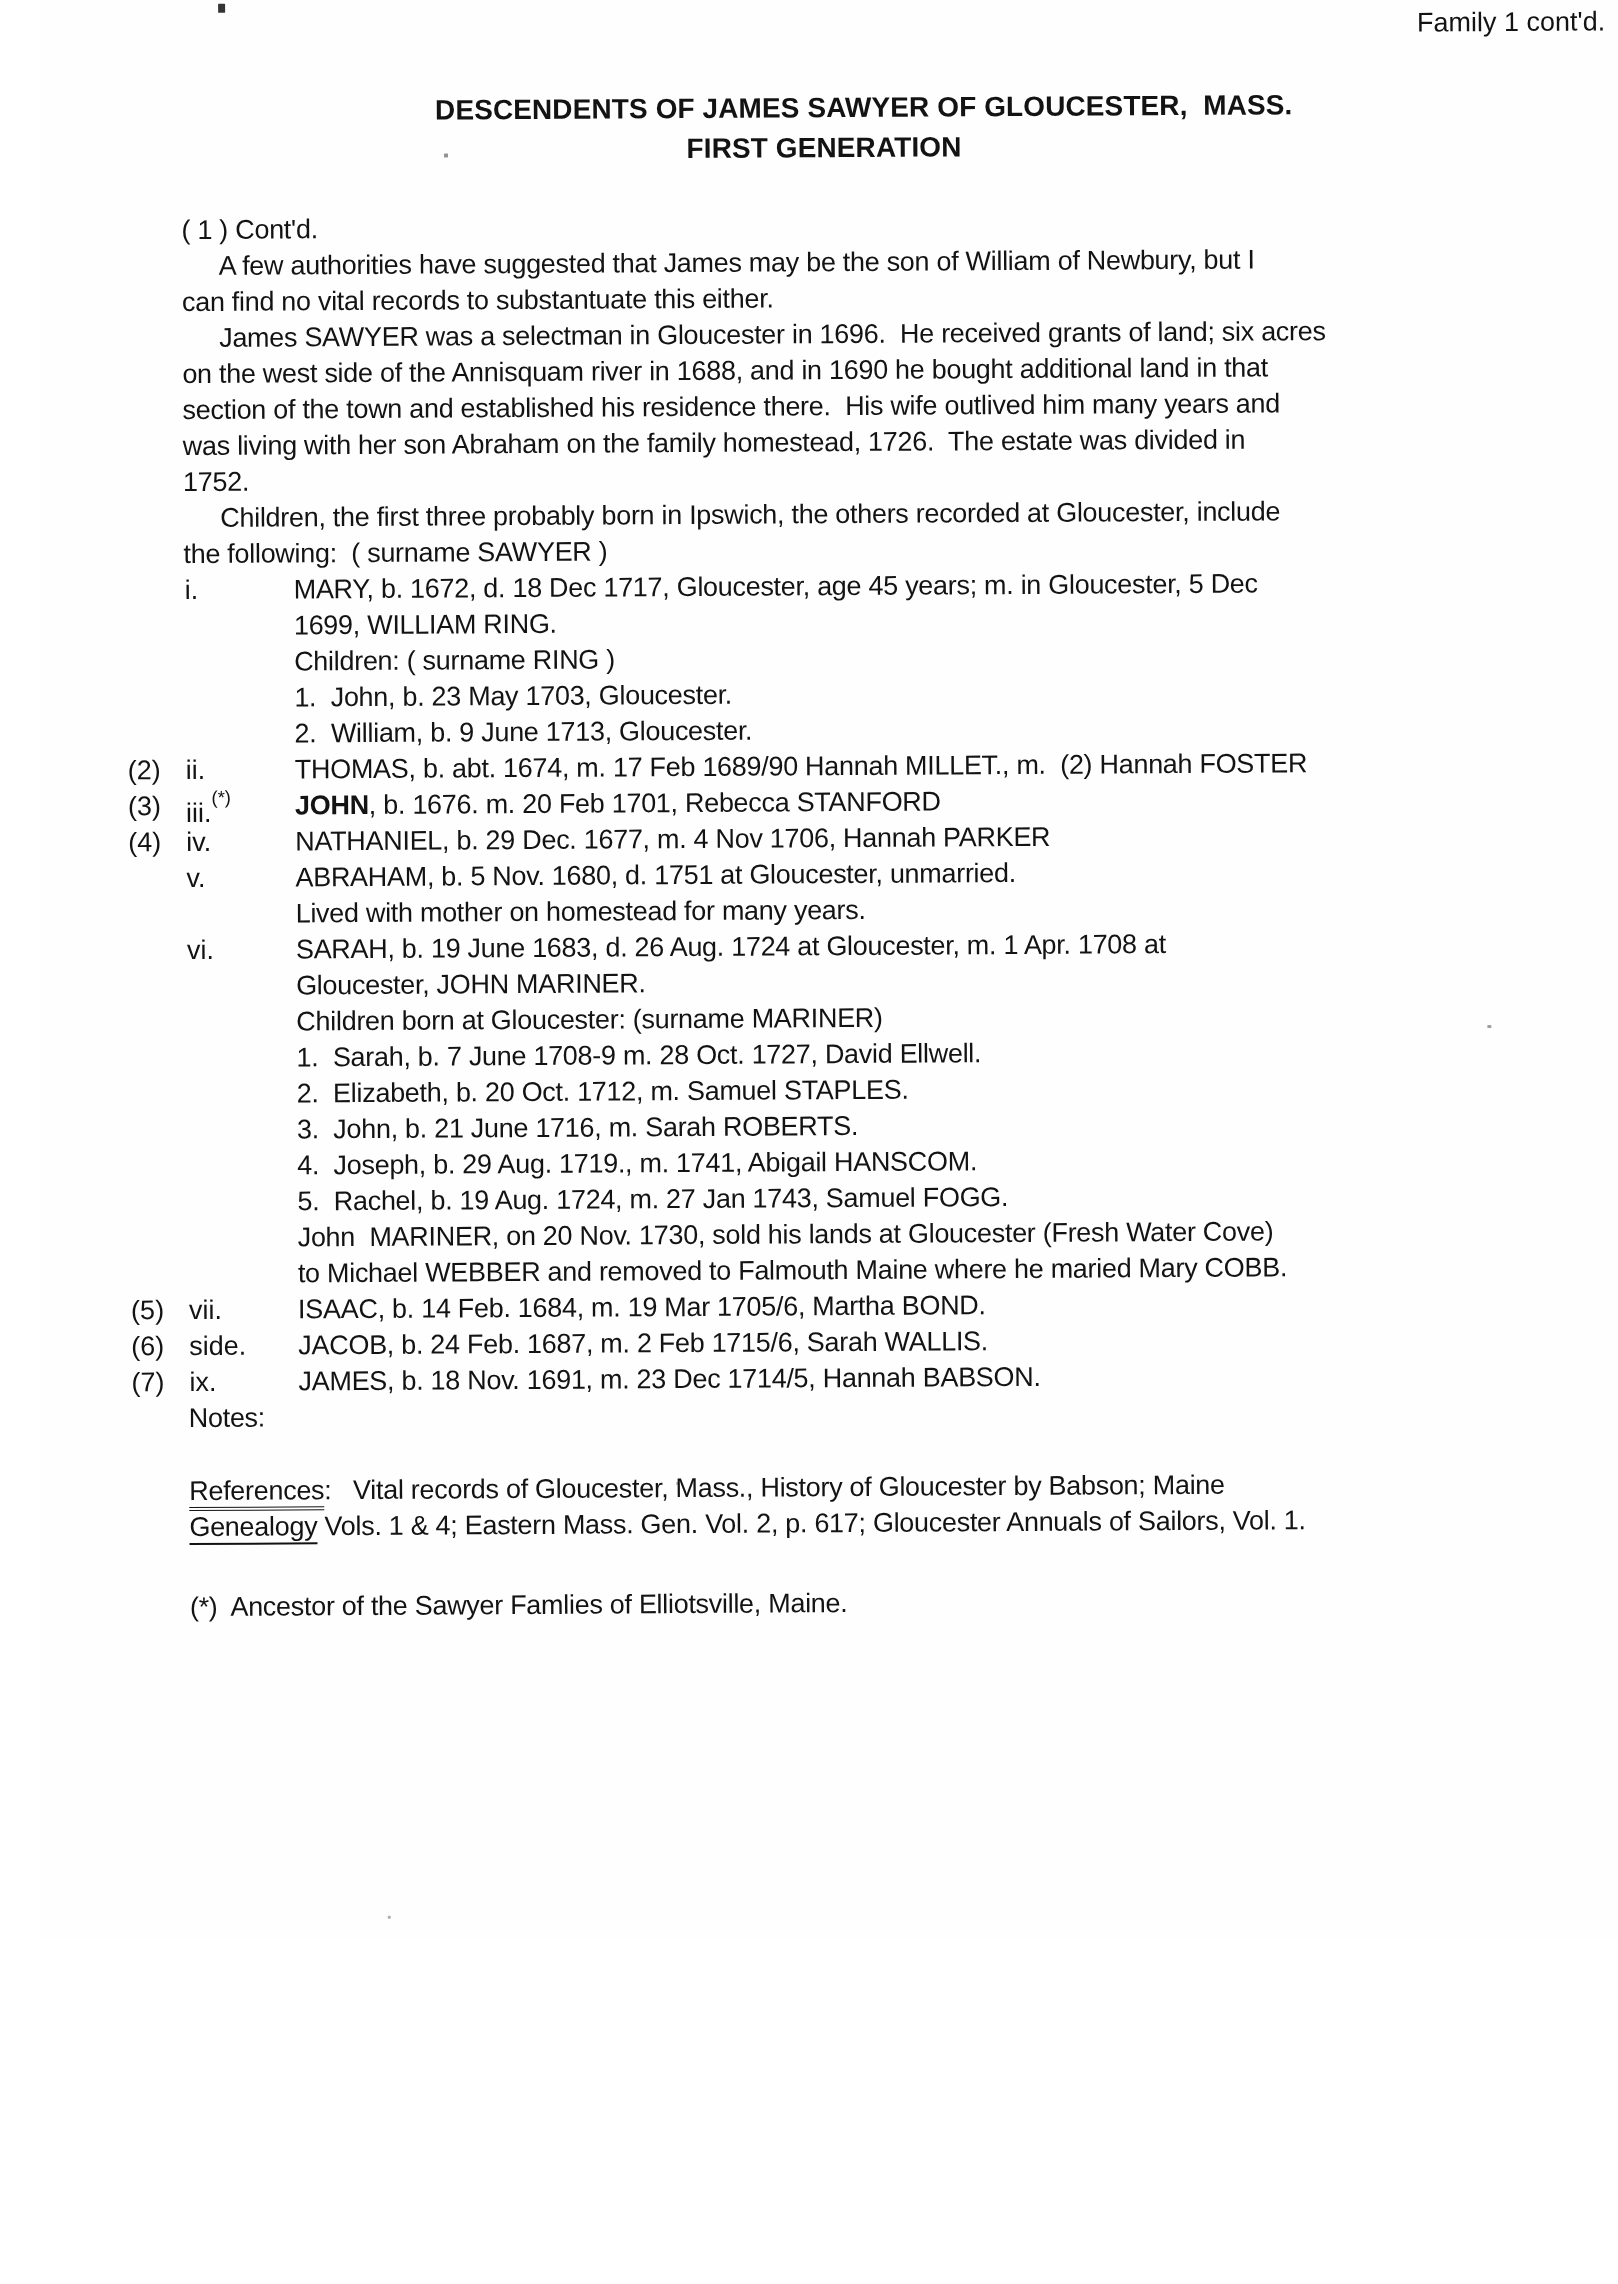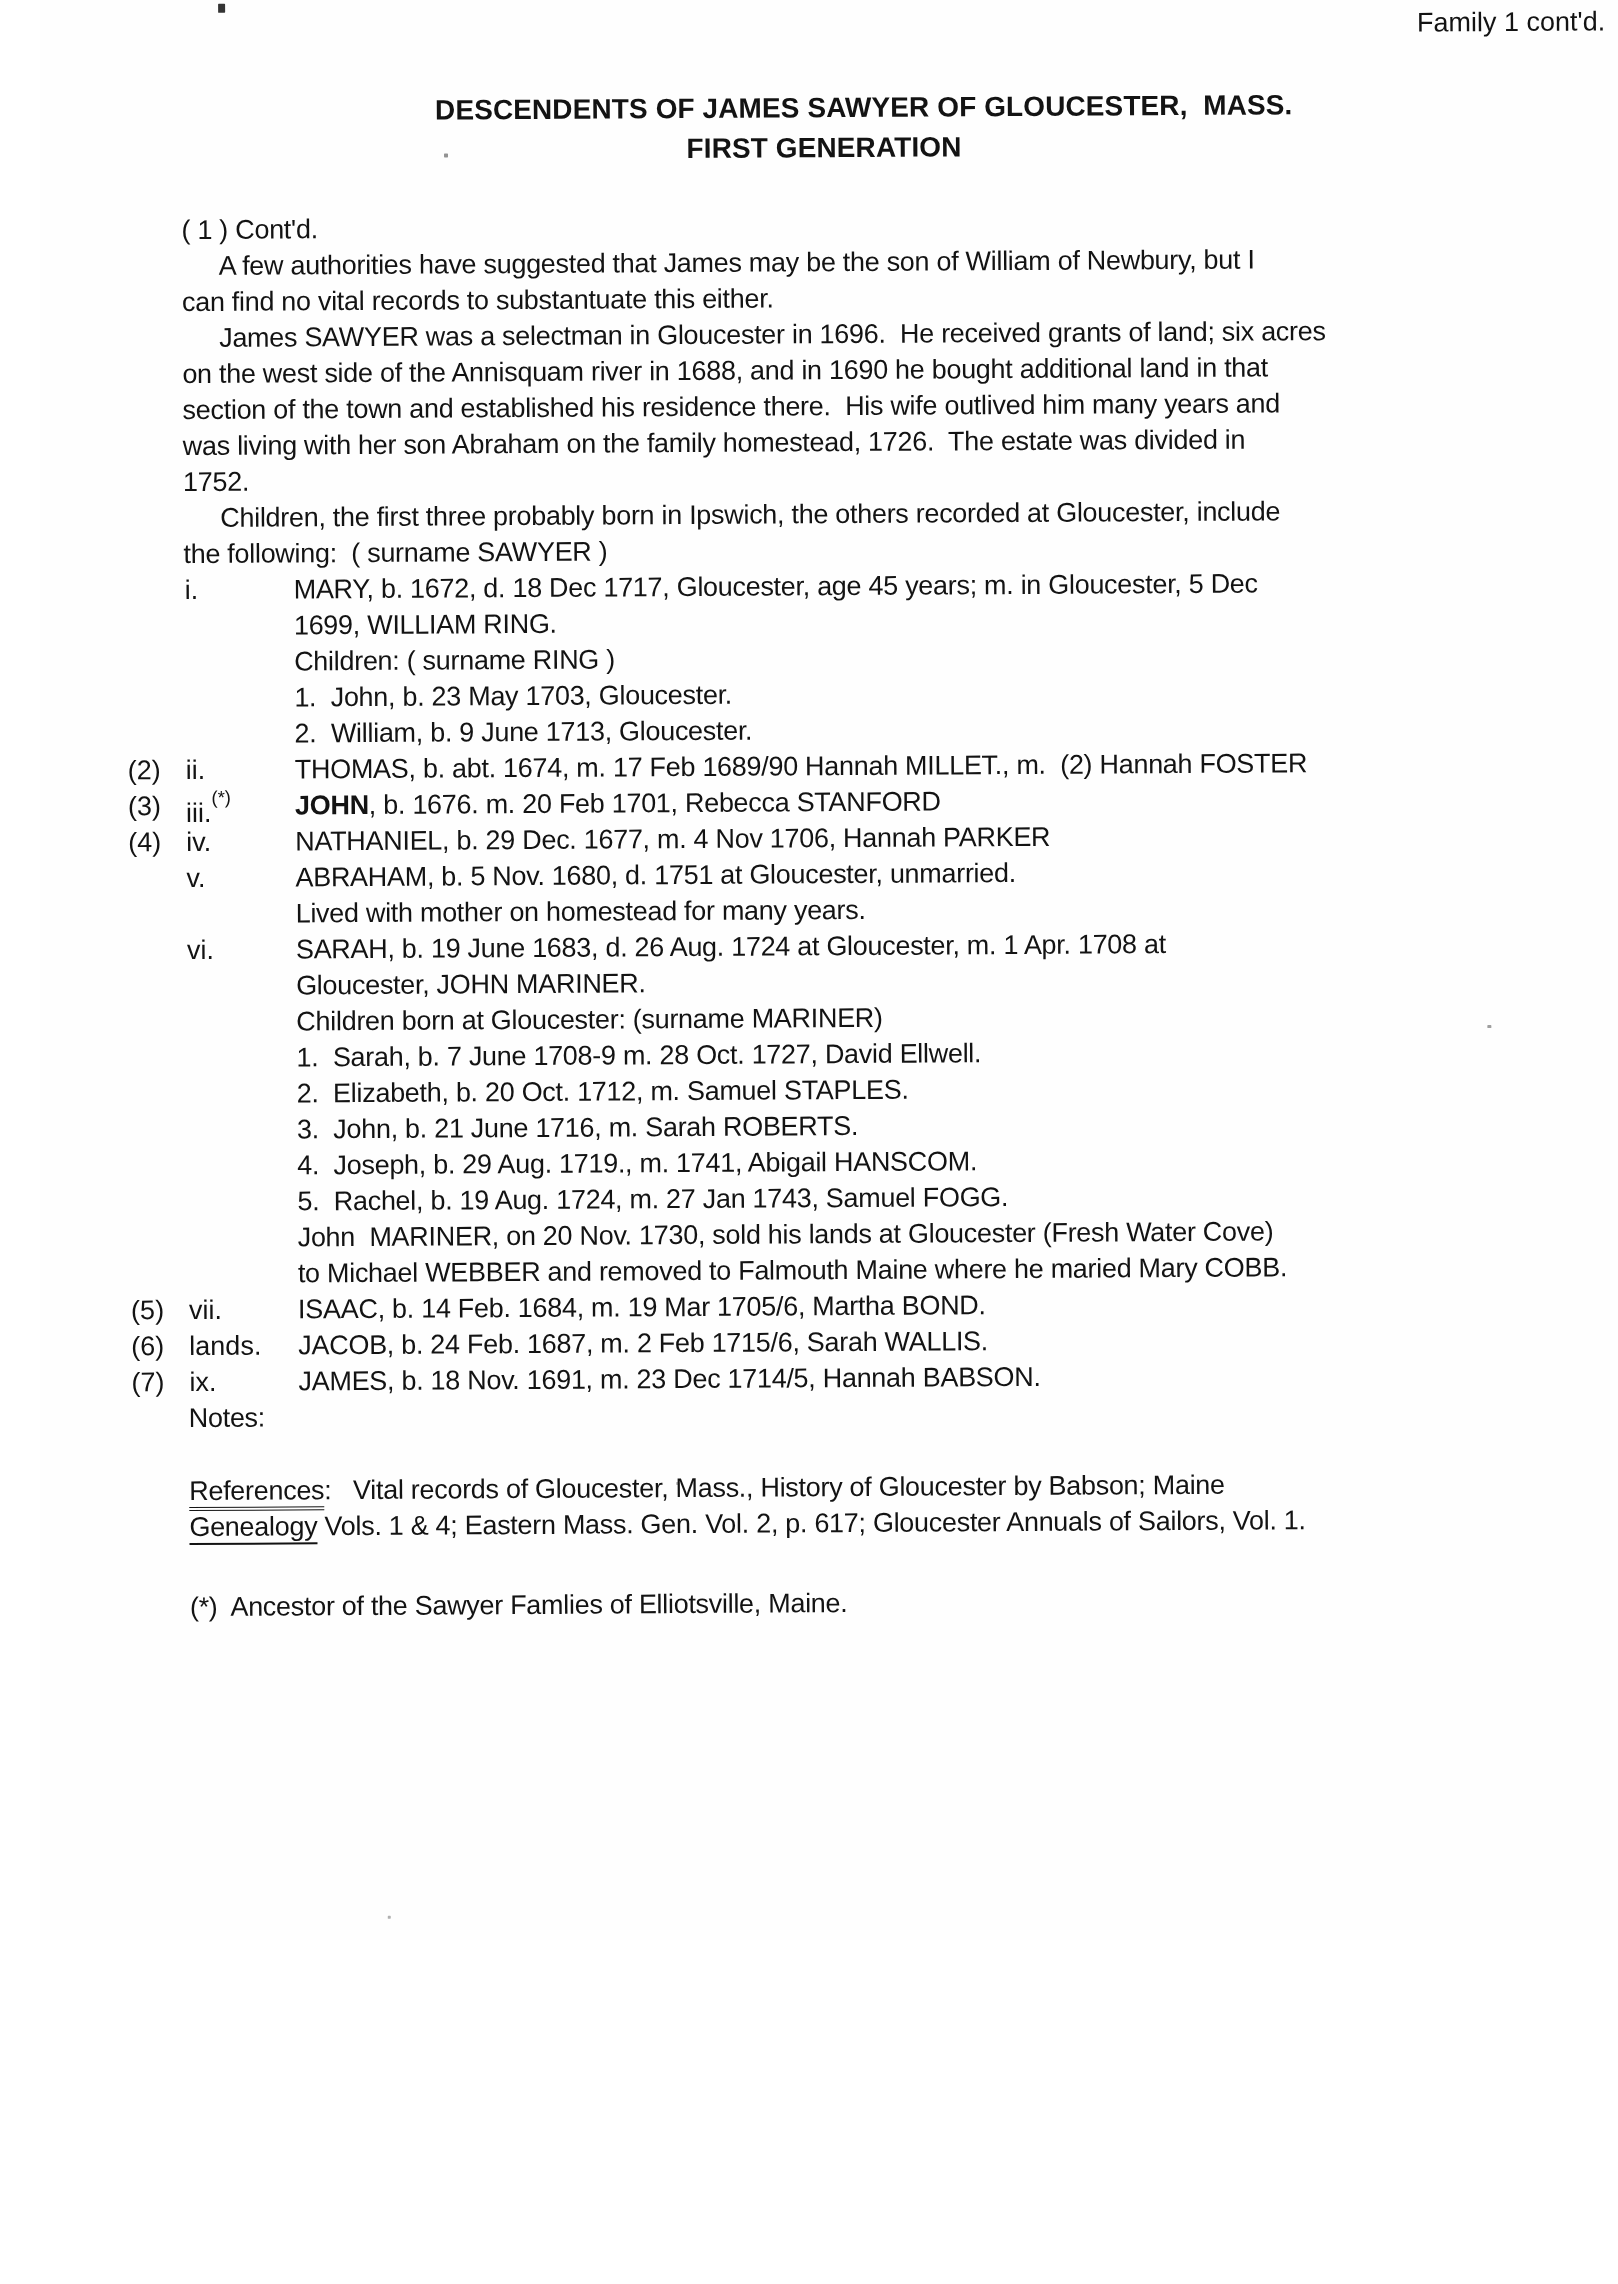--- a/index.html
+++ b/index.html
@@ -160,21 +160,21 @@
           </div>
           <div class="entry">
             <div class="col-num">(5)</div>
             <div class="col-roman">vii.</div>
             <div class="col-text">
               <div class="line">ISAAC, b. 14 Feb. 1684, m. 19 Mar 1705/6, Martha BOND.</div>
             </div>
           </div>
           <div class="entry">
             <div class="col-num">(6)</div>
-            <div class="col-roman">lands.</div>
+            <div class="col-roman">side.</div>
             <div class="col-text">
               <div class="line">JACOB, b. 24 Feb. 1687, m. 2 Feb 1715/6, Sarah WALLIS.</div>
             </div>
           </div>
           <div class="entry">
             <div class="col-num">(7)</div>
             <div class="col-roman">ix.</div>
             <div class="col-text">
               <div class="line">JAMES, b. 18 Nov. 1691, m. 23 Dec 1714/5, Hannah BABSON.</div>
             </div>

